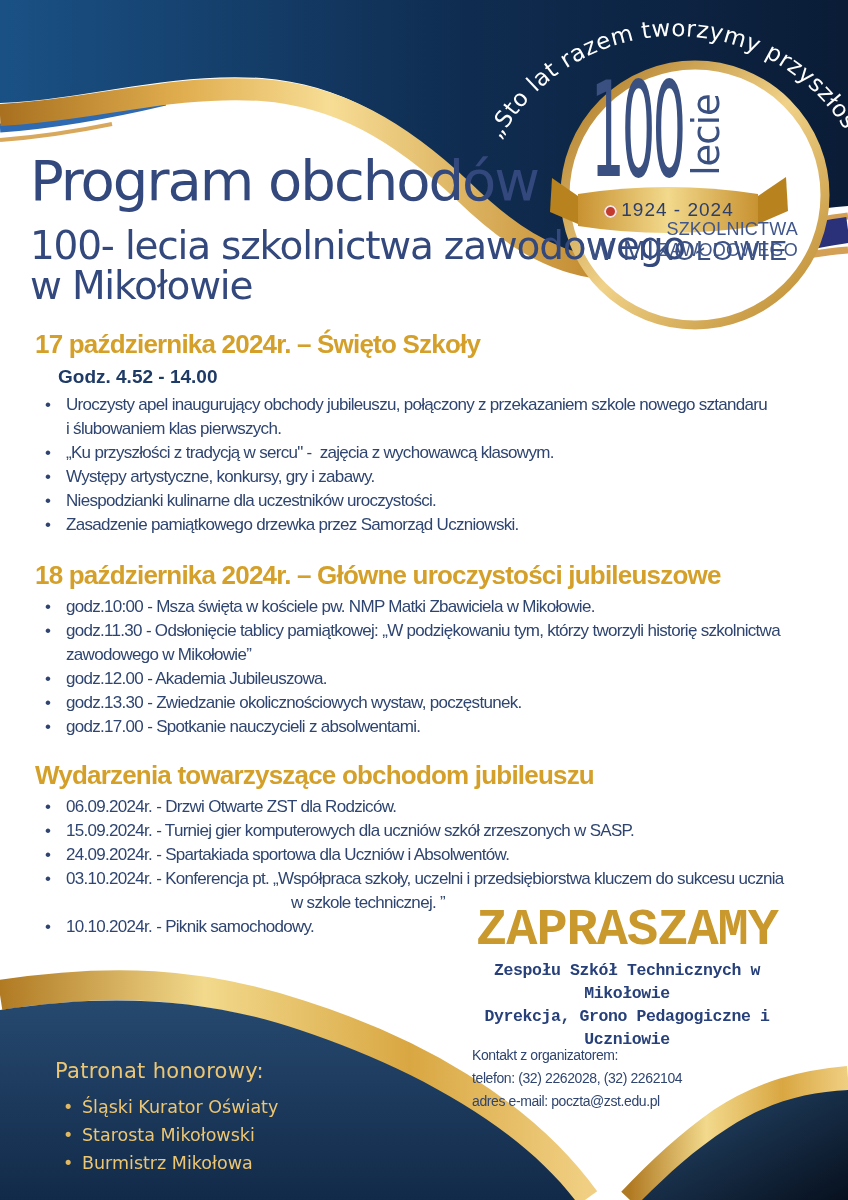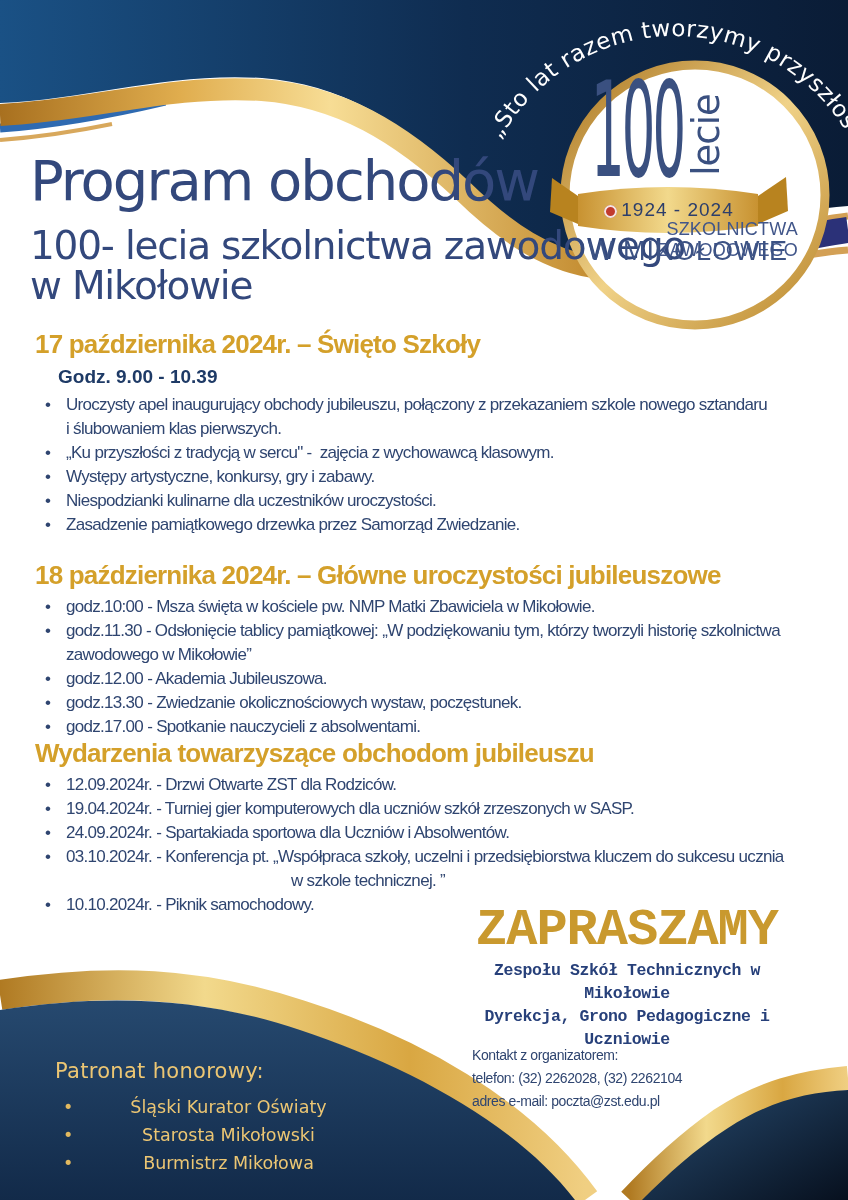--- a/index.html
+++ b/index.html
@@ -32,21 +32,21 @@
             font-size:18px;color:#41568a;letter-spacing:.2px;}
   .logo-l2{position:absolute;left:578px;top:236px;width:220px;z-index:4;text-align:center;
             font-size:27px;color:#3c5284;letter-spacing:1px;}
 
   
   .sections{position:absolute;left:35px;top:330px;width:800px;z-index:2;}
   .evsec{margin:0;}
   .evsec + .evsec{margin-top:0;}
   .shead{margin:0;font-size:26px;font-weight:bold;color:#d4a02a;letter-spacing:-.8px;line-height:28px;}
   .evsec:nth-child(2) .shead{margin-top:24px;}
-  .evsec:nth-child(3) .shead{}
+  .evsec:nth-child(3) .shead{margin-top:22px;}
   .ssub{margin:8px 0 0 23px;font-size:19px;font-weight:bold;color:#1e3a66;line-height:21px;}
   .evlist{list-style:none;margin:6px 0 0 0;padding:0;}
   .evitem{position:relative;padding-left:31px;color:#2f4570;font-size:17px;
           letter-spacing:-.7px;line-height:24px;}
   .evitem::before{content:"•";position:absolute;left:10px;top:0;color:#2f4570;}
   .evl{white-space:pre;}
 
   
   .invite{position:absolute;left:448px;top:903px;width:358px;z-index:2;text-align:center;font-family:Liberation Mono, monospace;}
   .invite-big{font-size:52px;font-weight:bold;color:#c9992e;letter-spacing:-1px;line-height:56px;}
@@ -55,21 +55,21 @@
 
   
   .contact{position:absolute;left:472px;top:1044px;z-index:2;color:#2f4570;
            font-size:14px;letter-spacing:-.4px;line-height:23px;}
 
   
   .patronage{position:absolute;left:55px;top:1058px;width:320px;z-index:2;
              font-family:"DejaVu Sans",sans-serif;color:#ecc673;}
   .pat-head{font-size:21px;line-height:26px;letter-spacing:.3px;}
   .pat-list{list-style:none;margin:9px 0 0 0;padding:0;}
-  .pat-list li{position:relative;padding-left:27px;font-size:17.5px;line-height:28px;text-align:center;}
+  .pat-list li{position:relative;padding-left:27px;font-size:17.5px;line-height:28px;}
   .pat-list li::before{content:"•";position:absolute;left:8px;top:0;color:#e2b95f;}
 </style>
 </head>
 <body>
 
 <div class="page">
 
   <svg class="art top-art" width="848" height="345" viewBox="0 0 848 345">
     <defs>
       <linearGradient id="navGrad" x1="0" y1="0" x2="1" y2="0">
@@ -128,37 +128,37 @@
 
   <h1 class="title">Program obchodów</h1>
   <div class="subtitle">
     <div>100- lecia szkolnictwa zawodowego</div>
     <div>w Mikołowie</div>
   </div>
 
   <main class="sections">
       <section class="evsec">
         <h2 class="shead">17 października 2024r. – Święto Szkoły</h2>
-        <div class="ssub">Godz. 9.00 - 10.39</div>
+        <div class="ssub">Godz. 4.52 - 14.00</div>
         <ul class="evlist">
           <li class="evitem">
             <div class="evl">Uroczysty apel inaugurujący obchody jubileuszu, połączony z przekazaniem szkole nowego sztandaru</div>
             <div class="evl">i ślubowaniem klas pierwszych.</div>
           </li>
           <li class="evitem">
             <div class="evl">„Ku przyszłości z tradycją w sercu" -  zajęcia z wychowawcą klasowym.</div>
           </li>
           <li class="evitem">
             <div class="evl">Występy artystyczne, konkursy, gry i zabawy.</div>
           </li>
           <li class="evitem">
             <div class="evl">Niespodzianki kulinarne dla uczestników uroczystości.</div>
           </li>
           <li class="evitem">
-            <div class="evl">Zasadzenie pamiątkowego drzewka przez Samorząd Zwiedzanie.</div>
+            <div class="evl">Zasadzenie pamiątkowego drzewka przez Samorząd Uczniowski.</div>
           </li>
         </ul>
       </section>
       <section class="evsec">
         <h2 class="shead">18 października 2024r. – Główne uroczystości jubileuszowe</h2>
         <ul class="evlist">
           <li class="evitem">
             <div class="evl">godz.10:00 - Msza święta w kościele pw. NMP Matki Zbawiciela w Mikołowie.</div>
           </li>
           <li class="evitem">
@@ -173,24 +173,24 @@
           </li>
           <li class="evitem">
             <div class="evl">godz.17.00 - Spotkanie nauczycieli z absolwentami.</div>
           </li>
         </ul>
       </section>
       <section class="evsec">
         <h2 class="shead">Wydarzenia towarzyszące obchodom jubileuszu</h2>
         <ul class="evlist">
           <li class="evitem">
-            <div class="evl">12.09.2024r. - Drzwi Otwarte ZST dla Rodziców.</div>
-          </li>
-          <li class="evitem">
-            <div class="evl">19.04.2024r. - Turniej gier komputerowych dla uczniów szkół zrzeszonych w SASP.</div>
+            <div class="evl">06.09.2024r. - Drzwi Otwarte ZST dla Rodziców.</div>
+          </li>
+          <li class="evitem">
+            <div class="evl">15.09.2024r. - Turniej gier komputerowych dla uczniów szkół zrzeszonych w SASP.</div>
           </li>
           <li class="evitem">
             <div class="evl">24.09.2024r. - Spartakiada sportowa dla Uczniów i Absolwentów.</div>
           </li>
           <li class="evitem">
             <div class="evl">03.10.2024r. - Konferencja pt. „Współpraca szkoły, uczelni i przedsiębiorstwa kluczem do sukcesu ucznia</div>
             <div class="evl" style="margin-left: 225px;">w szkole technicznej. ”</div>
           </li>
           <li class="evitem">
             <div class="evl">10.10.2024r. - Piknik samochodowy.</div>

